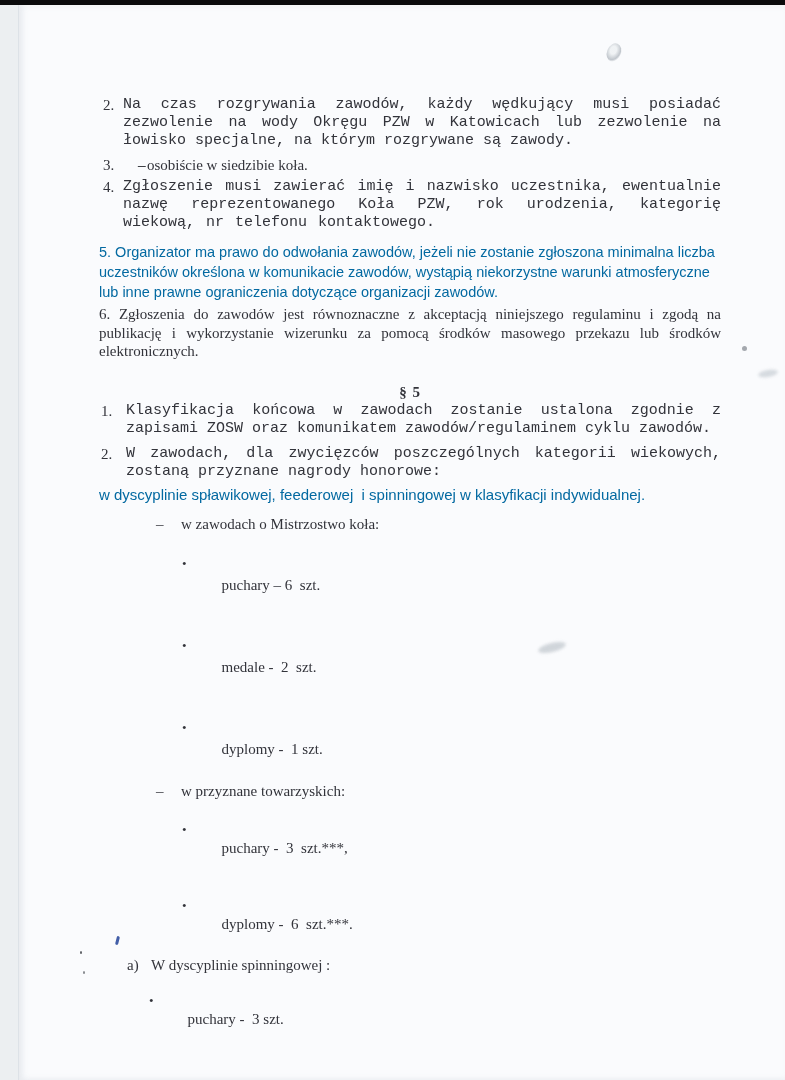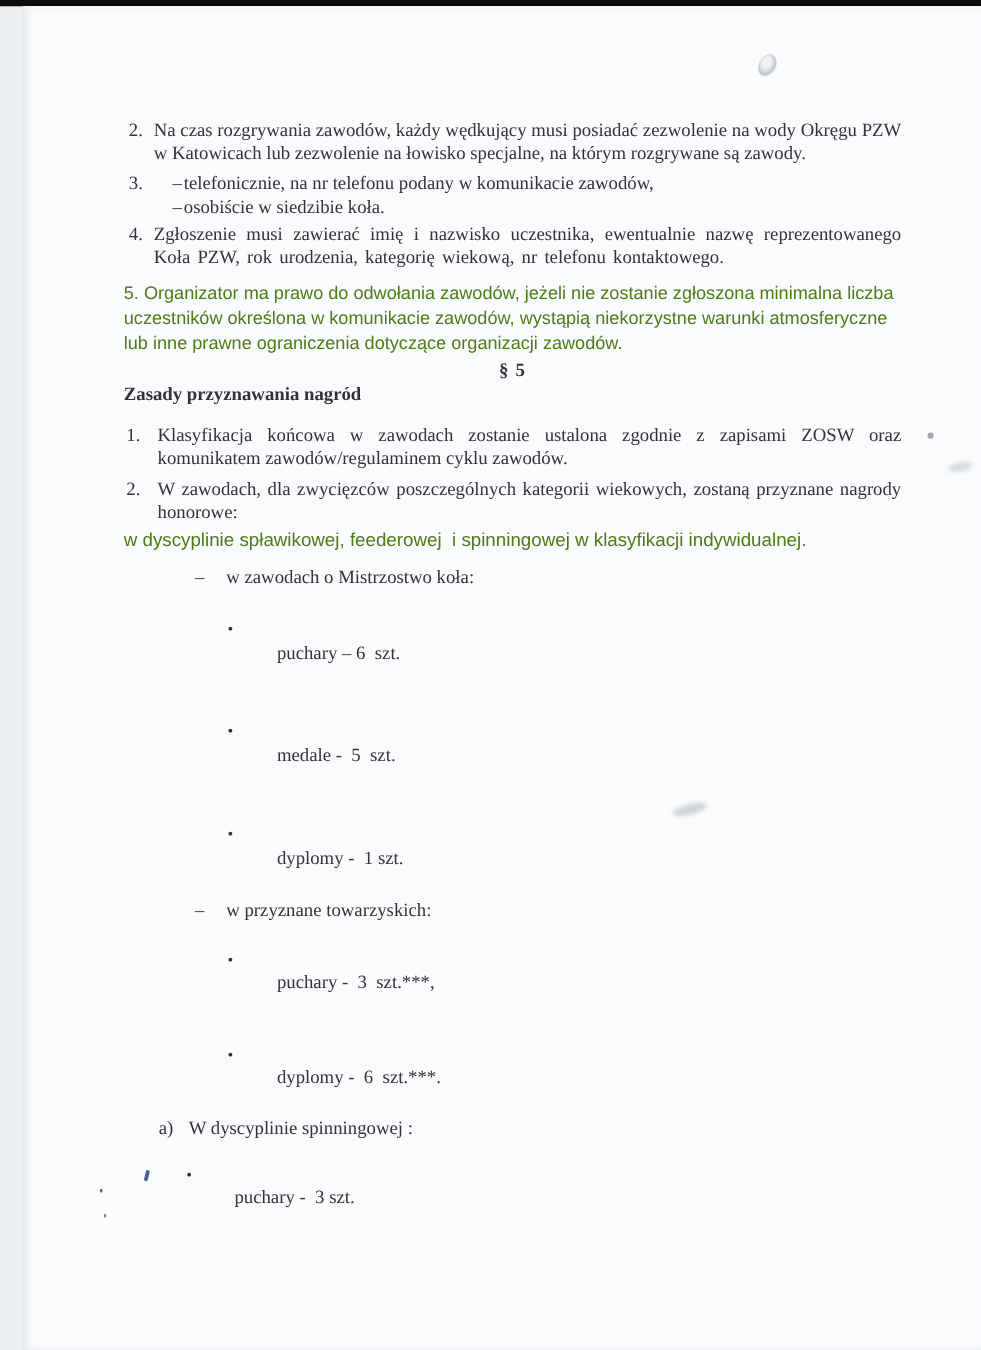--- a/index.html
+++ b/index.html
@@ -16,30 +16,30 @@
     border-left:1px solid #dde2e7;
     box-shadow:inset 3px 0 6px rgba(175,186,197,.28), inset 0 2px 2px rgba(255,255,255,.9);
   }
   .content{
     position:absolute;top:91px;left:80px;width:622px;
     font-size:15px;line-height:18px;
   }
   
   .li{position:relative;padding-left:24px;text-align:justify;margin-bottom:6px;}
   .li .num{position:absolute;left:4px;top:0;}
-  .li .txt{display:block;}
+  .li .txt{display:block;font-family:Liberation Mono, monospace;}
   .li.lower{padding-left:27px;margin-bottom:7px;}
   .li.lower .num{left:2px;}
   
   .sub{position:relative;padding-left:24px;margin-top:1px;}
   .sub .dash{position:absolute;left:15px;}
   
   .sans{
     font-family:"Liberation Sans", sans-serif;
-    color:#4d7c0f;font-size:14.5px;line-height:20px;
+    color:#0369a1;font-size:14.5px;line-height:20px;
   }
   .para5{margin-bottom:3px;}
   .para6{text-align:justify;margin-top:3px;margin-bottom:22px;line-height:18.5px;}
   .section-mark{text-align:center;font-weight:bold;letter-spacing:1px;margin-bottom:1px;}
   .section-heading{font-weight:bold;margin-bottom:15px;}
   .rule-gap{margin-bottom:9px;}
   .note{font-size:15px;line-height:19px;white-space:pre-wrap;margin:2px 0 11px 0;}
   
   .dash-row{position:relative;padding-left:82px;margin-top:4px;line-height:19px;}
   .dash-row .dash{position:absolute;left:57px;}
@@ -81,38 +81,37 @@
 
     <div class="li">
       <span class="num">2.</span>
       <span class="txt">Na czas rozgrywania zawodów, każdy wędkujący musi posiadać zezwolenie na wody Okręgu PZW w Katowicach lub zezwolenie na łowisko specjalne, na którym rozgrywane są zawody.</span>
     </div>
 
     <div class="li" style="margin-bottom:4px;">
       <span class="num">3.</span>
       <div class="sub">
         <span class="dash">–</span>
-        <span>telefonicznie, na nr telefonu podany w komunikacie zawodów,</span>
       </div>
       <div class="sub">
         <span class="dash">–</span>
         <span>osobiście w siedzibie koła.</span>
       </div>
     </div>
 
     <div class="li" style="margin-bottom:10px;word-spacing:2px;">
       <span class="num">4.</span>
       <span class="txt">Zgłoszenie musi zawierać imię i nazwisko uczestnika, ewentualnie nazwę reprezentowanego Koła PZW, rok urodzenia, kategorię wiekową, nr telefonu kontaktowego.</span>
     </div>
 
     <div class="sans para5">5. Organizator ma prawo do odwołania zawodów, jeżeli nie zostanie zgłoszona minimalna liczba uczestników określona w komunikacie zawodów, wystąpią niekorzystne warunki atmosferyczne lub inne prawne ograniczenia dotyczące organizacji zawodów.</div>
 
+    <div class="para6">6. Zgłoszenia do zawodów jest równoznaczne z akceptacją niniejszego regulaminu i zgodą na publikację i wykorzystanie wizerunku za pomocą środków masowego przekazu lub środków elektronicznych.</div>
 
     <div class="section-mark">§ 5</div>
-    <div class="section-heading">Zasady przyznawania nagród</div>
 
     <div class="li lower rule-gap">
       <span class="num">1.</span>
       <span class="txt">Klasyfikacja końcowa w zawodach zostanie ustalona zgodnie z zapisami ZOSW oraz komunikatem zawodów/regulaminem cyklu zawodów.</span>
     </div>
     <div class="li lower" style="margin-bottom:4px;">
       <span class="num">2.</span>
       <span class="txt">W zawodach, dla zwycięzców poszczególnych kategorii wiekowych, zostaną przyznane nagrody honorowe:</span>
     </div>
 
@@ -121,21 +120,21 @@
     <div class="dash-row">
       <span class="dash">–</span>
       <span>w zawodach o Mistrzostwo koła:</span>
     </div>
     <div class="bullet-row">
       <span class="b">•</span>
       <span>puchary – 6  szt.</span>
     </div>
     <div class="bullet-row">
       <span class="b">•</span>
-      <span>medale -  5  szt.</span>
+      <span>medale -  2  szt.</span>
     </div>
     <div class="bullet-row">
       <span class="b">•</span>
       <span>dyplomy -  1 szt.</span>
     </div>
 
     <div class="dash-row" style="margin-top:2px;">
       <span class="dash">–</span>
       <span>w przyznane towarzyskich:</span>
     </div>

